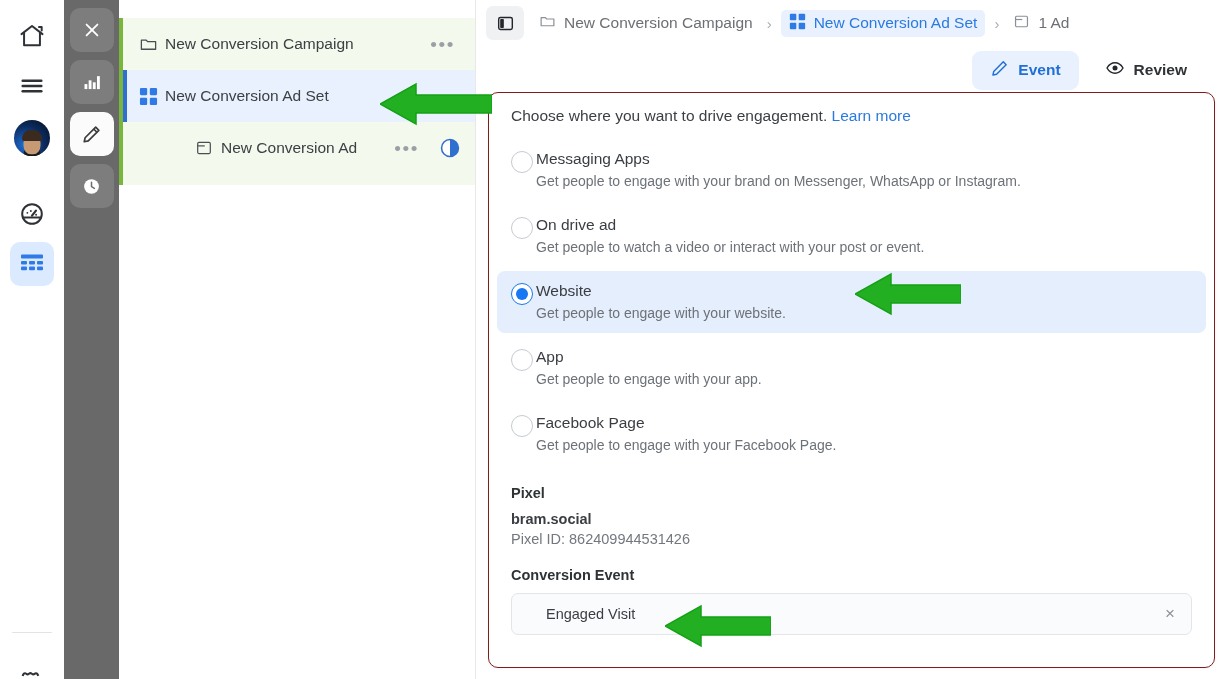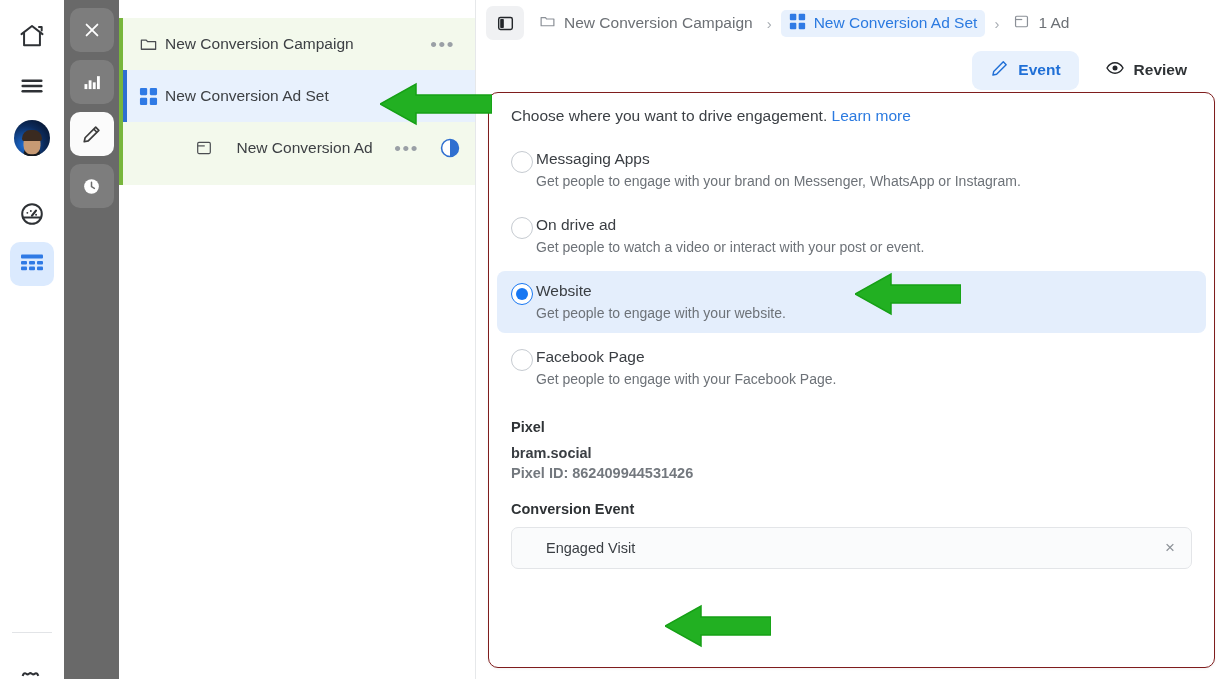--- a/index.html
+++ b/index.html
@@ -85,21 +85,21 @@
     position: relative; display: flex; align-items: center;
     height: 52px; padding-left: 16px; padding-right: 14px;
     font-size: 15.5px; color: #3d4044;
   }
   .tree-row .label { flex: 1 1 auto; white-space: nowrap; overflow: hidden; }
   .tree-row .ico { width: 26px; flex: 0 0 26px; display: flex; align-items: center; }
   .tree-row.selected {
     background: #e8f1fd;
     box-shadow: inset 4px 0 0 0 #2f6fd0;
   }
-  .tree-row.child { padding-left: 72px; text-align: center; }
+  .tree-row.child { padding-left: 72px; }
   .dots { color: #9aa0a6; font-size: 19px; letter-spacing: 1.6px; line-height: 1; padding: 0 6px; }
 
   
   .main {
     flex: 1 1 auto; height: 679px; position: relative;
     background: #ffffff;
   }
   .topbar {
     height: 46px; display: flex; align-items: center; padding-left: 10px; gap: 10px;
   }
@@ -137,21 +137,21 @@
   }
   .opt.selected .radio { border-color: #1877f2; }
   .opt.selected .radio::after {
     content: ""; width: 12px; height: 12px; border-radius: 50%; background: #1877f2;
   }
   .opt-title { font-size: 15.5px; color: #3a3e43; line-height: 20px; }
   .opt-desc { font-size: 14px; color: #6d7278; line-height: 20px; margin-top: 2px; }
 
   .sec-head { font-size: 14.5px; font-weight: 700; color: #2f3336; margin: 20px 0 10px 0; }
   .pixel-name { font-size: 14.5px; font-weight: 700; color: #3a3e43; }
-  .pixel-id { font-size: 14.5px; color: #73787e; margin-top: 4px; font-weight: bold; }
+  .pixel-id { font-size: 14.5px; color: #73787e; margin-top: 4px; }
   .select-box {
     margin-top: 2px; height: 42px; border: 1px solid #e3e5e8; border-radius: 7px;
     background: #fafbfc; display: flex; align-items: center;
     padding: 0 16px 0 34px; font-size: 14.5px; color: #3a3e43;
   }
   .select-box .val { flex: 1 1 auto; }
   .x-btn { color: #8d9298; font-size: 17px; }
 
   
   .arrow { position: absolute; z-index: 40; pointer-events: none; }
@@ -380,20 +380,27 @@
       </div>
 
       <div class="opt selected">
         <span class="radio"></span>
         <span>
           <span class="opt-title" style="display:block">Website</span>
           <span class="opt-desc" style="display:block">Get people to engage with your website.</span>
         </span>
       </div>
 
+      <div class="opt">
+        <span class="radio"></span>
+        <span>
+          <span class="opt-title" style="display:block">App</span>
+          <span class="opt-desc" style="display:block">Get people to engage with your app.</span>
+        </span>
+      </div>
 
       <div class="opt">
         <span class="radio"></span>
         <span>
           <span class="opt-title" style="display:block">Facebook Page</span>
           <span class="opt-desc" style="display:block">Get people to engage with your Facebook Page.</span>
         </span>
       </div>
 
       <div class="sec-head">Pixel</div>

